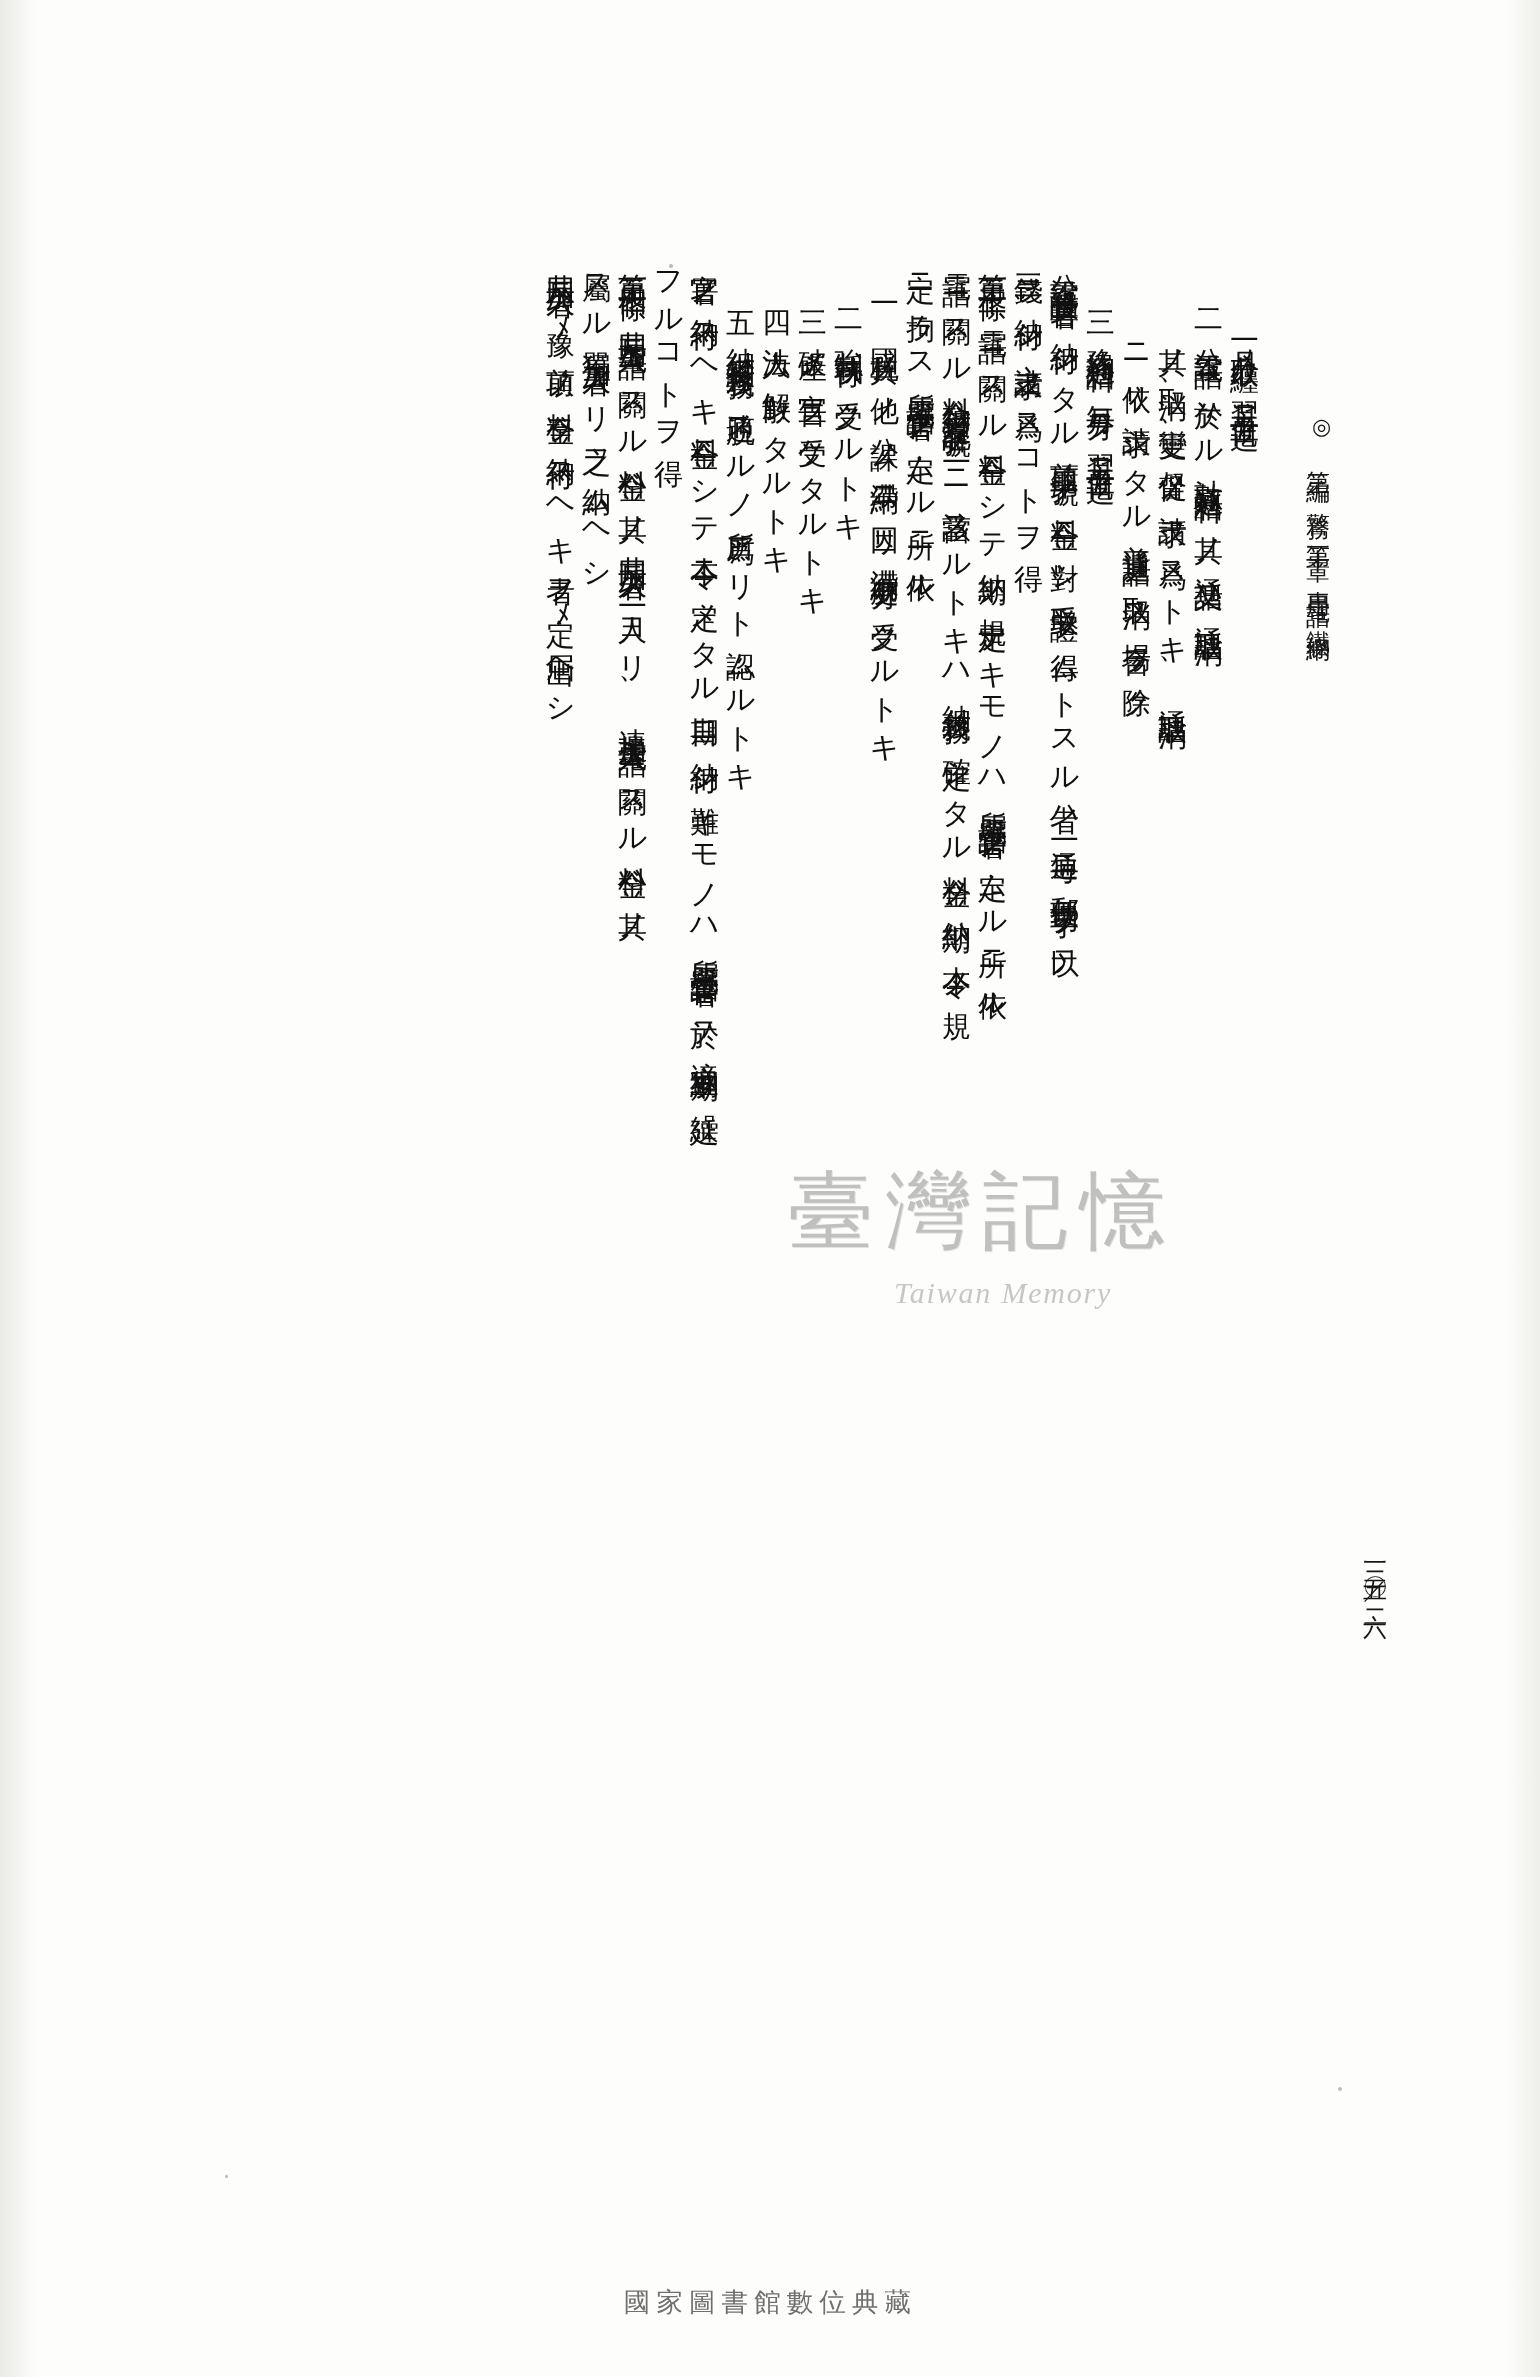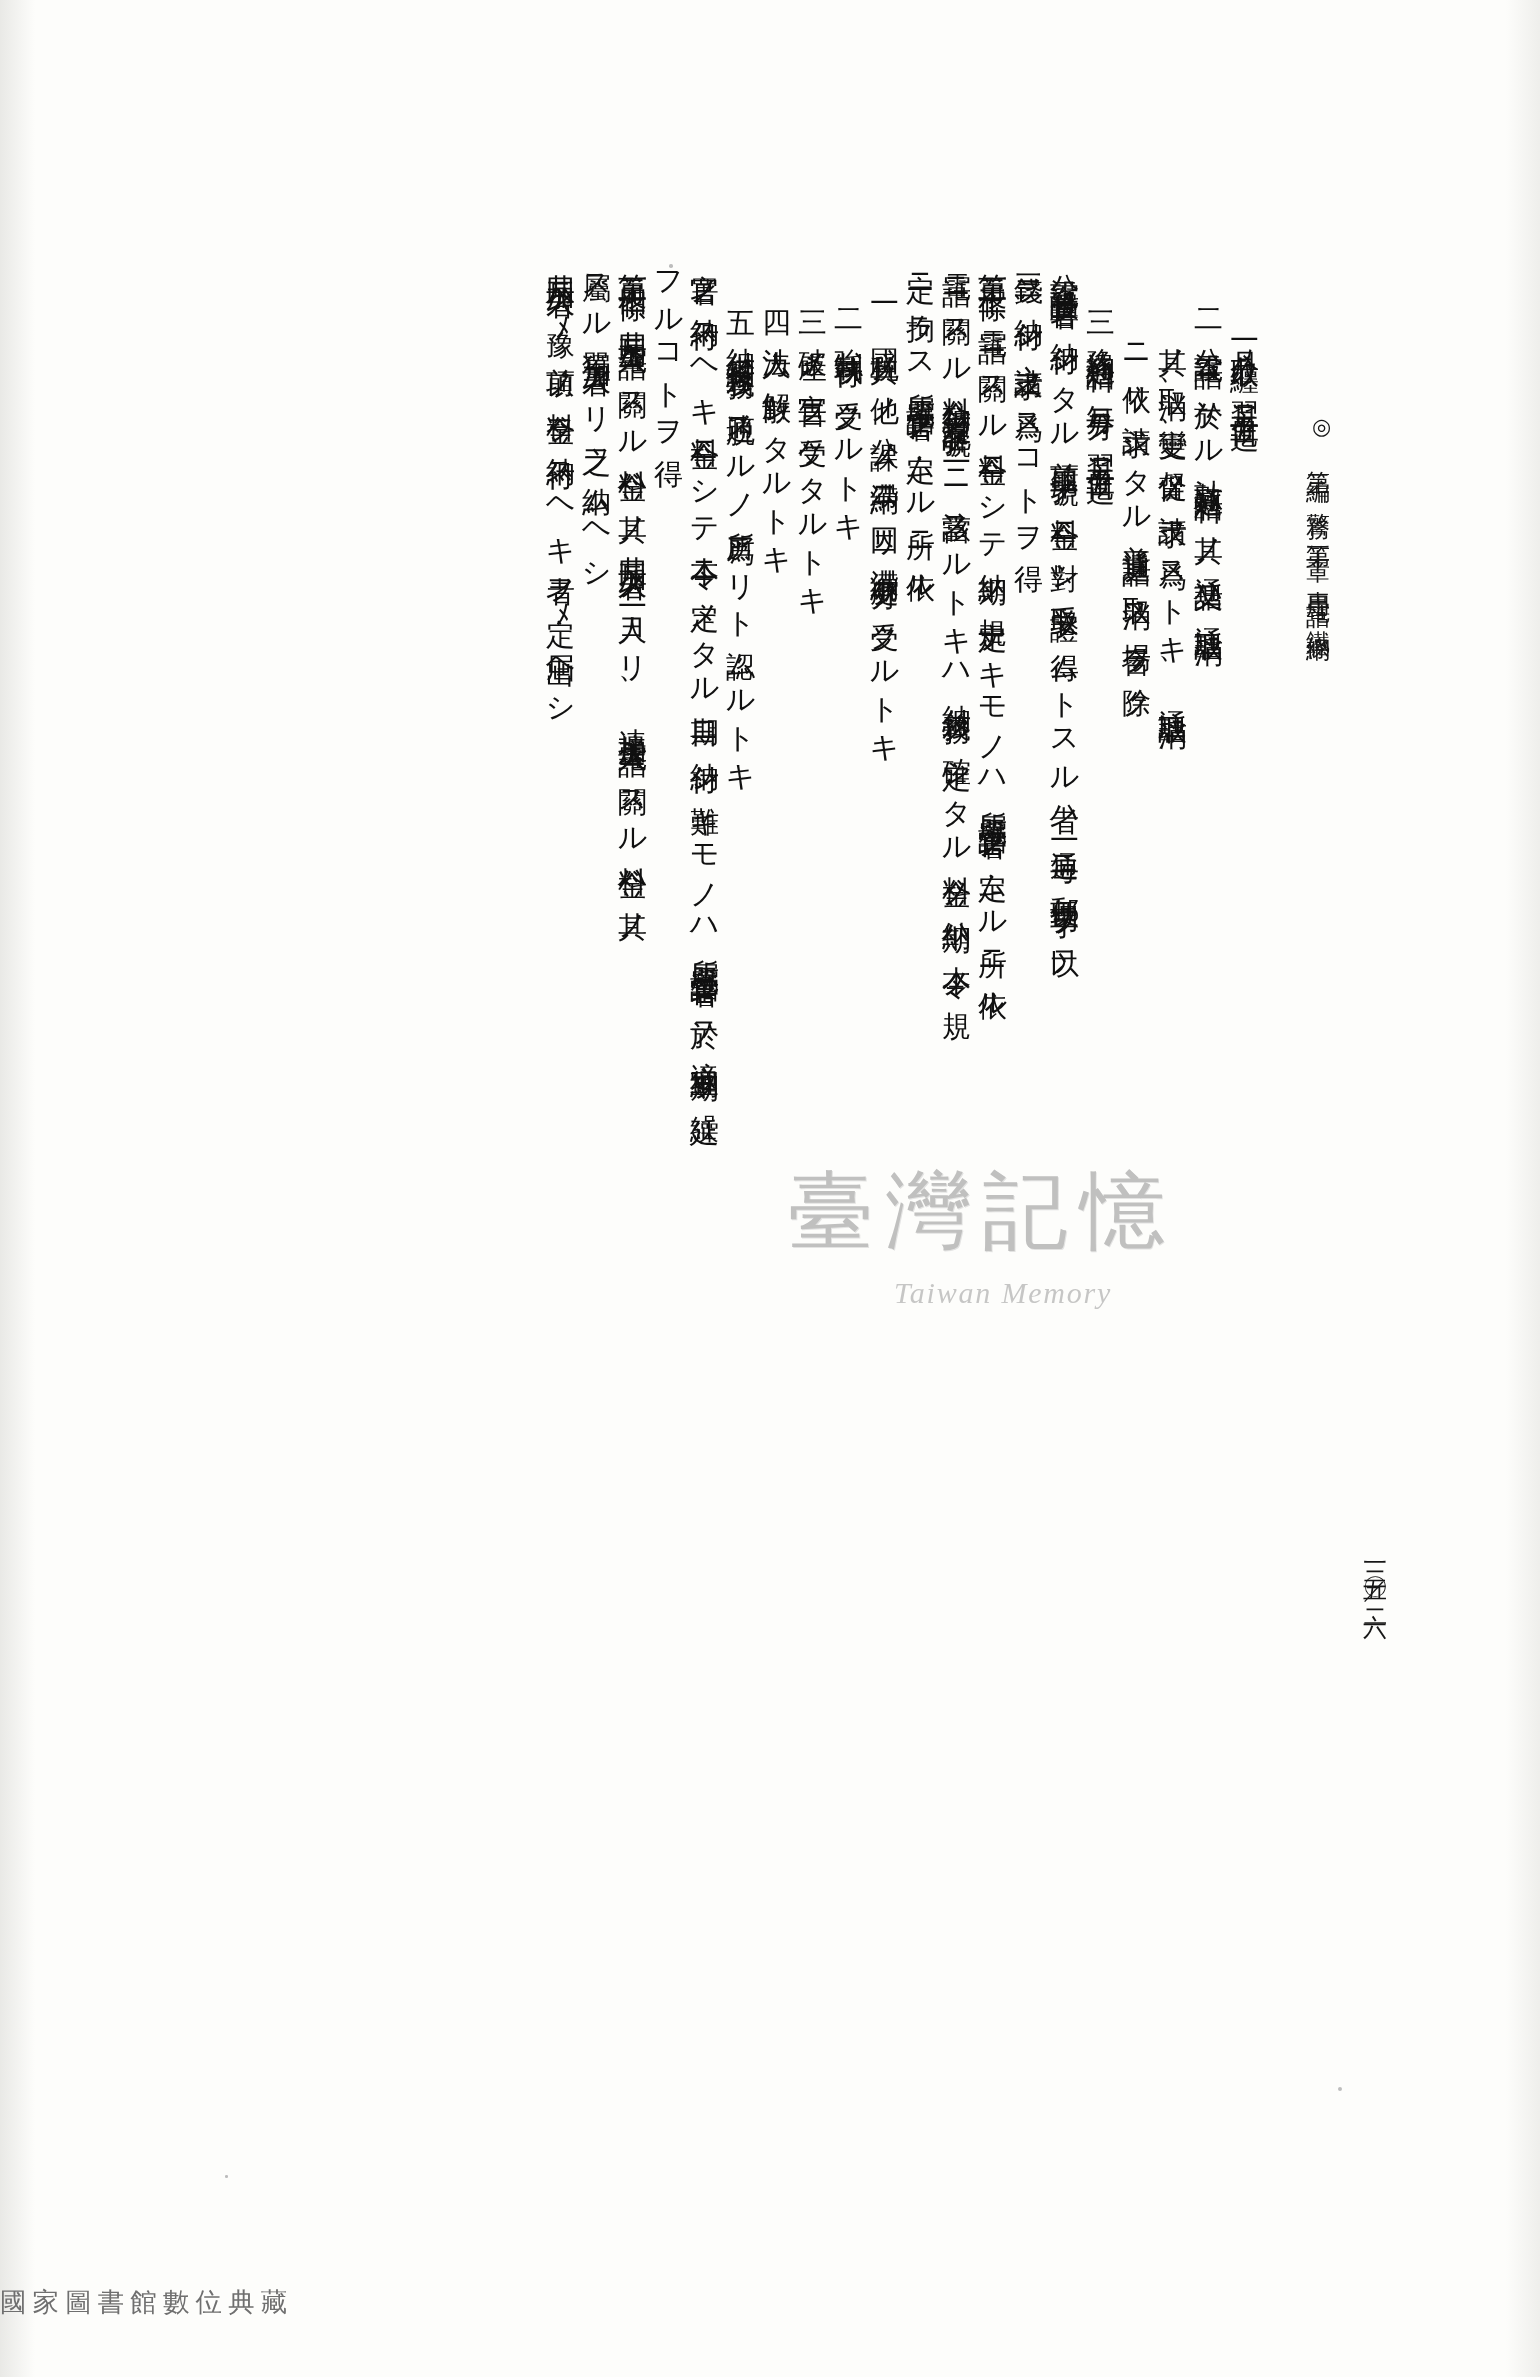--- a/index.html
+++ b/index.html
@@ -137,20 +137,21 @@
     font-style: italic;
     white-space: nowrap;
   }
 
   
   #footer {
     position: absolute;
     left: 0;
     right: 0;
     top: 2285px;
+    text-align: center;
     font-size: 26.4px;
     letter-spacing: 6.2px;
     color: #6f6f6f;
     font-family: Liberation Sans, sans-serif;
   }
 
   
   .speck {
     position: absolute;
     background: #bdbdbd;

